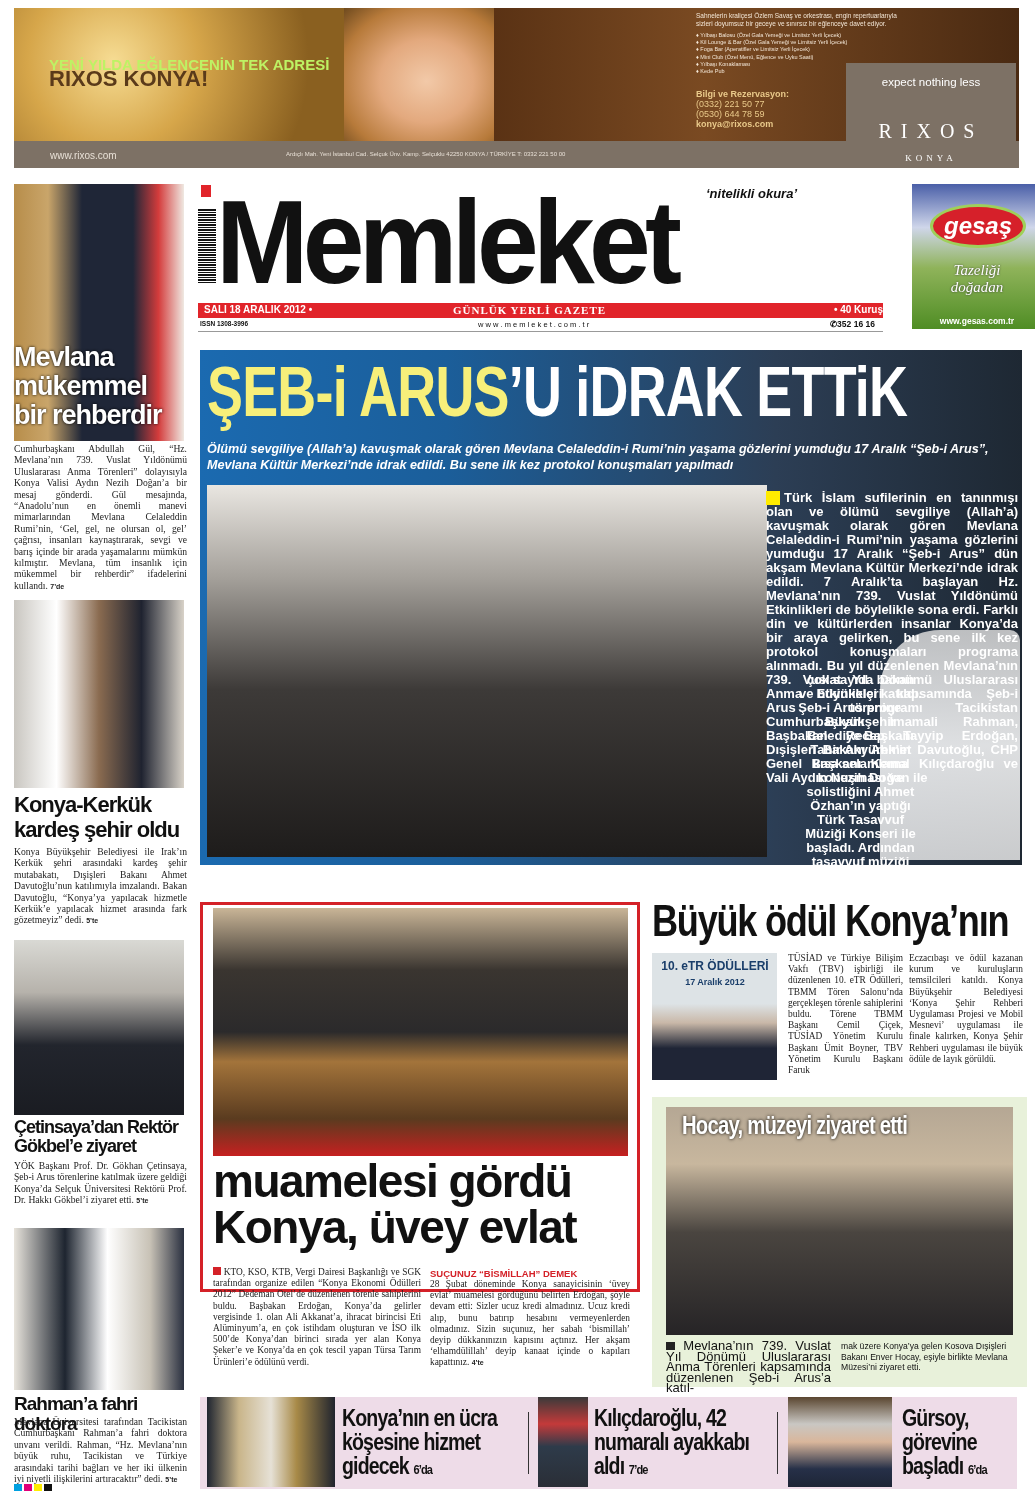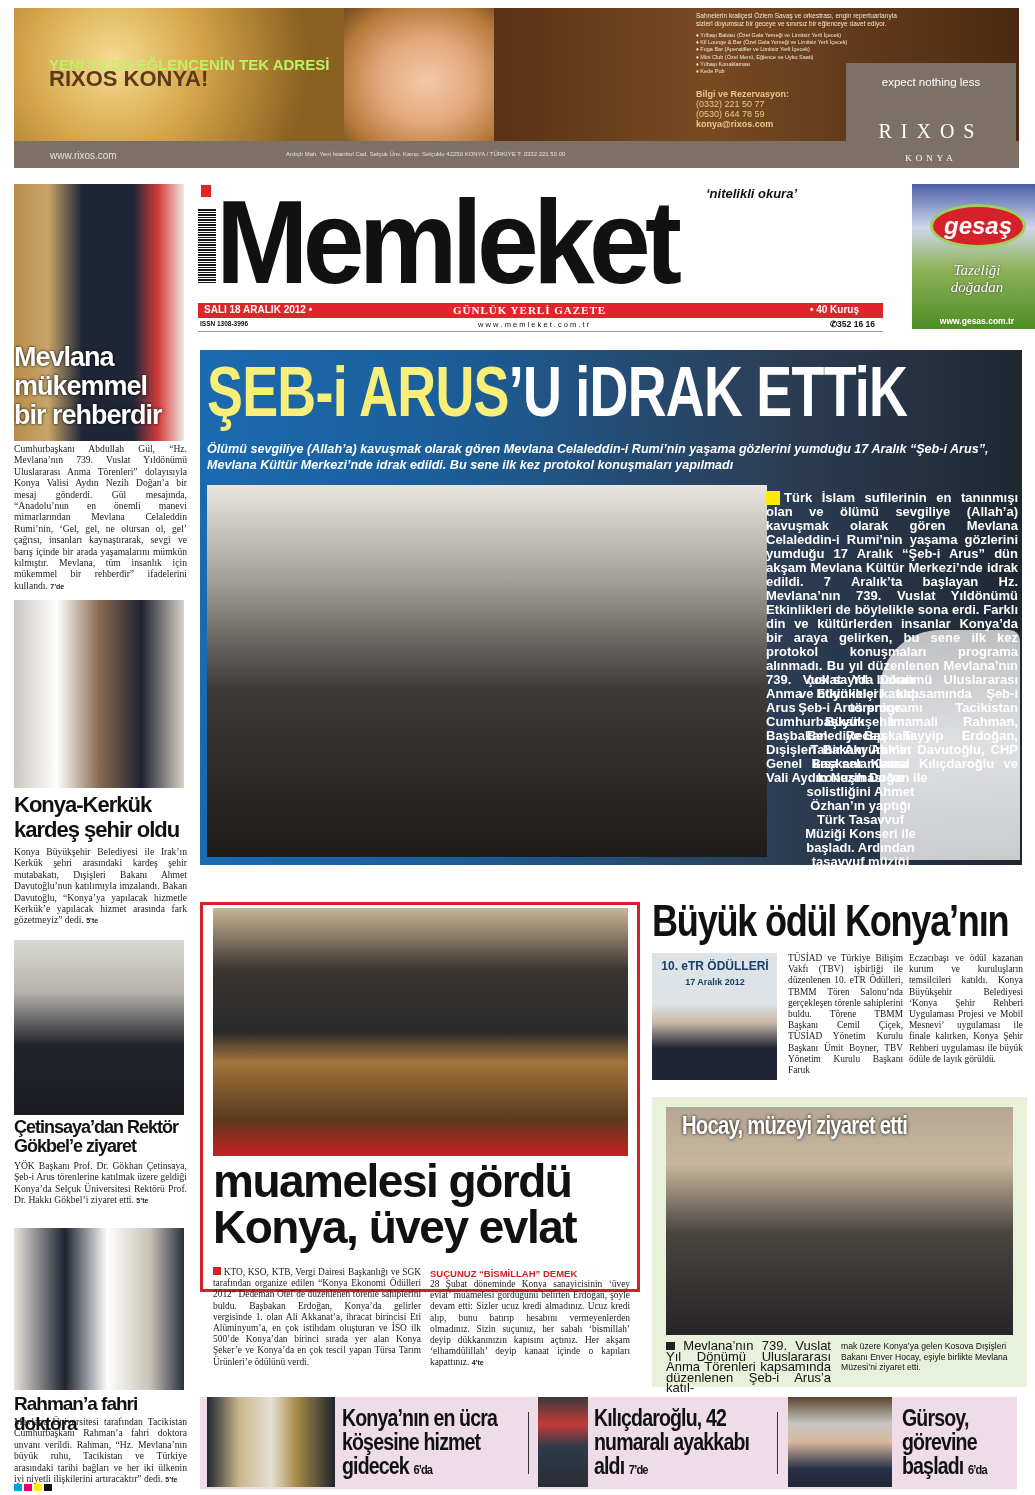--- a/index.html
+++ b/index.html
@@ -98,21 +98,21 @@
 
 <div class="abs" style="left:201px;top:185px;width:10px;height:12px;background:#e1242a;"></div>
 <div class="abs" style="left:198px;top:208px;width:18px;height:75px;background:repeating-linear-gradient(0deg,#111 0 1px,#fff 1px 2px,#111 2px 4px,#fff 4px 5px);"></div>
 <div class="abs" style="left:200px;top:186px;">
   <div class="abs mast-title" style="left:16px;top:6px;">Memleket</div>
 </div>
 <div class="abs" style="left:706px;top:186px;font-family:'Liberation Sans',sans-serif;font-weight:bold;font-style:italic;font-size:13px;">‘nitelikli okura’</div>
 <div id="red-bar" class="abs">
   <span style="left:6px;">SALI 18 ARALIK 2012 •</span>
   <span style="left:255px;font-family:'Liberation Serif',serif;font-size:11px;letter-spacing:1px;">GÜNLÜK YERLİ GAZETE</span>
-  <span style="right:24px;margin-left:48px;">• 40 Kuruş</span>
+  <span style="right:0;margin-left:48px;">• 40 Kuruş</span>
 </div>
 <div class="abs" style="left:200px;top:320px;font-family:'Liberation Sans',sans-serif;font-weight:bold;font-size:6.5px;">ISSN 1308-3996</div>
 <div class="abs" style="left:478px;top:320px;font-family:'Liberation Sans',sans-serif;font-size:7.5px;">w w w . m e m l e k e t . c o m . t r</div>
 <div class="abs" style="left:830px;top:319px;font-family:'Liberation Sans',sans-serif;font-weight:bold;font-size:8.5px;">✆352 16 16</div>
 <div class="abs" style="left:198px;top:331px;width:685px;height:1px;background:#999;"></div>
 
 <div class="abs" style="left:892px;top:184px;width:130px;height:145px;background:linear-gradient(180deg,#4a5fa8 0%,#cfd6ea 30%,#8fb35a 58%,#4f8d24 100%);margin-left:20px;">
   <div class="abs" style="left:18px;top:20px;width:96px;height:44px;border-radius:50%;background:#d6202a;border:3px solid #9fd05a;color:#fff;font-family:'Liberation Sans',sans-serif;font-weight:bold;font-style:italic;font-size:24px;text-align:center;line-height:38px;">gesaş</div>
   <div class="abs" style="left:0;top:78px;width:130px;text-align:center;color:#fff;font-family:'Liberation Serif',serif;font-style:italic;font-size:15px;line-height:17px;text-shadow:0 0 2px #333;">
     <div>Tazeliği</div>

